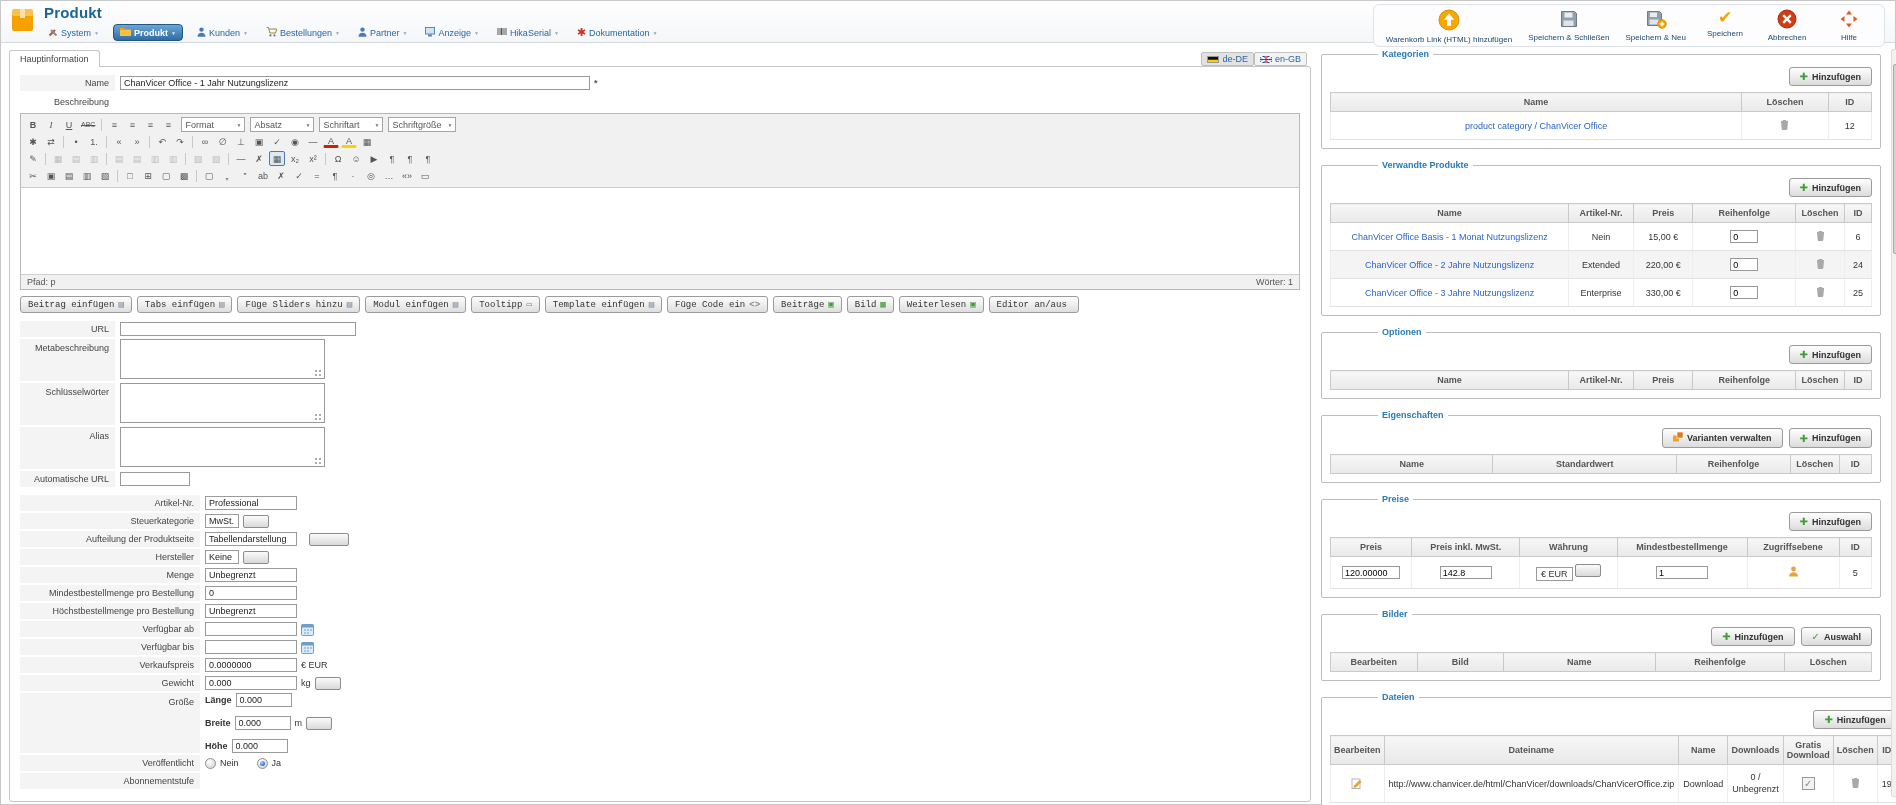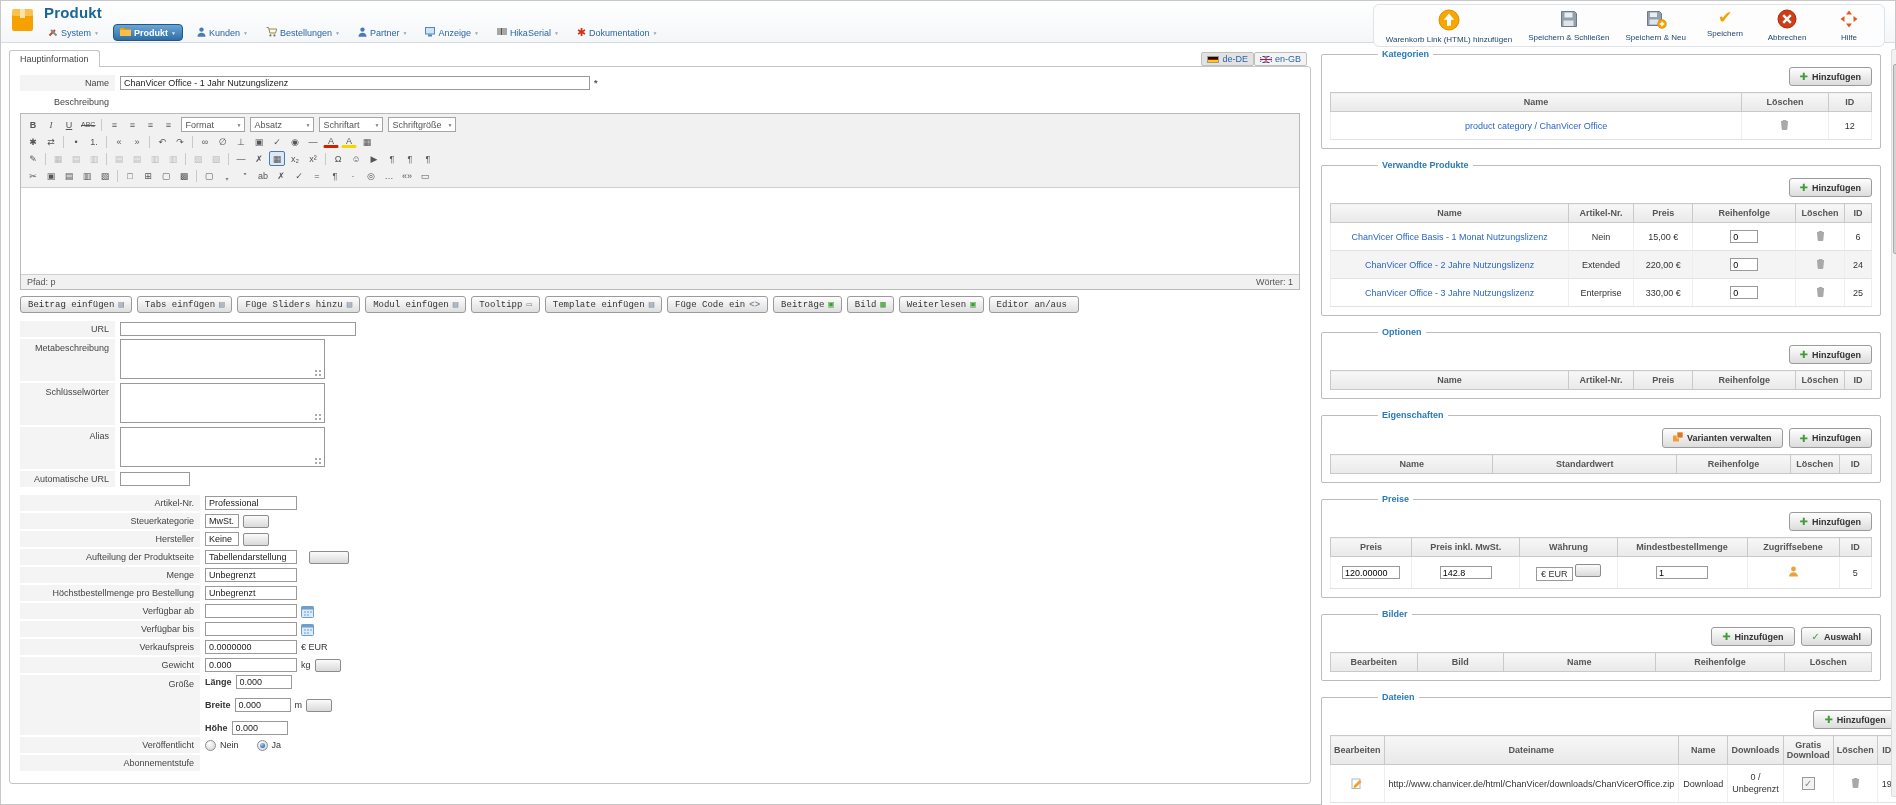--- a/index.html
+++ b/index.html
@@ -486,37 +486,43 @@
             </span>
         </div>
         <div class="frow">
           <span class="flabel2">Steuerkategorie</span>
           <span class="fval">
               <input class="txt" style="width: 34px;" value="MwSt.">
               <span class="graybtn"></span>
             </span>
         </div>
         <div class="frow">
+          <span class="flabel2">Aufteilung der Produktseite</span>
+          <span class="fval">
+              <input class="txt" style="width: 92px;" value="Tabellendarstellung">
+              <span class="graybtn wide" style="margin-left:8px"></span>
+            </span>
+        </div>
+        <div class="frow">
           <span class="flabel2">Hersteller</span>
           <span class="fval">
               <input class="txt" style="width: 34px;" value="Keine">
               <span class="graybtn"></span>
             </span>
         </div>
         <div class="frow">
-          <span class="flabel2">Aufteilung der Produktseite</span>
-          <span class="fval">
-              <input class="txt" style="width: 92px;" value="Tabellendarstellung">
-              <span class="graybtn wide" style="margin-left:8px"></span>
-            </span>
-        </div>
-        <div class="frow">
           <span class="flabel2">Menge</span>
           <span class="fval">
               <input class="txt" style="width: 92px;" value="Unbegrenzt">
+            </span>
+        </div>
+        <div class="frow">
+          <span class="flabel2">Mindestbestellmenge pro Bestellung</span>
+          <span class="fval">
+              <input class="txt" style="width: 92px;" value="0">
             </span>
         </div>
         <div class="frow">
           <span class="flabel2">Höchstbestellmenge pro Bestellung</span>
           <span class="fval">
               <input class="txt" style="width: 92px;" value="Unbegrenzt">
             </span>
         </div>
         <div class="frow">
           <span class="flabel2">Verfügbar ab</span>

